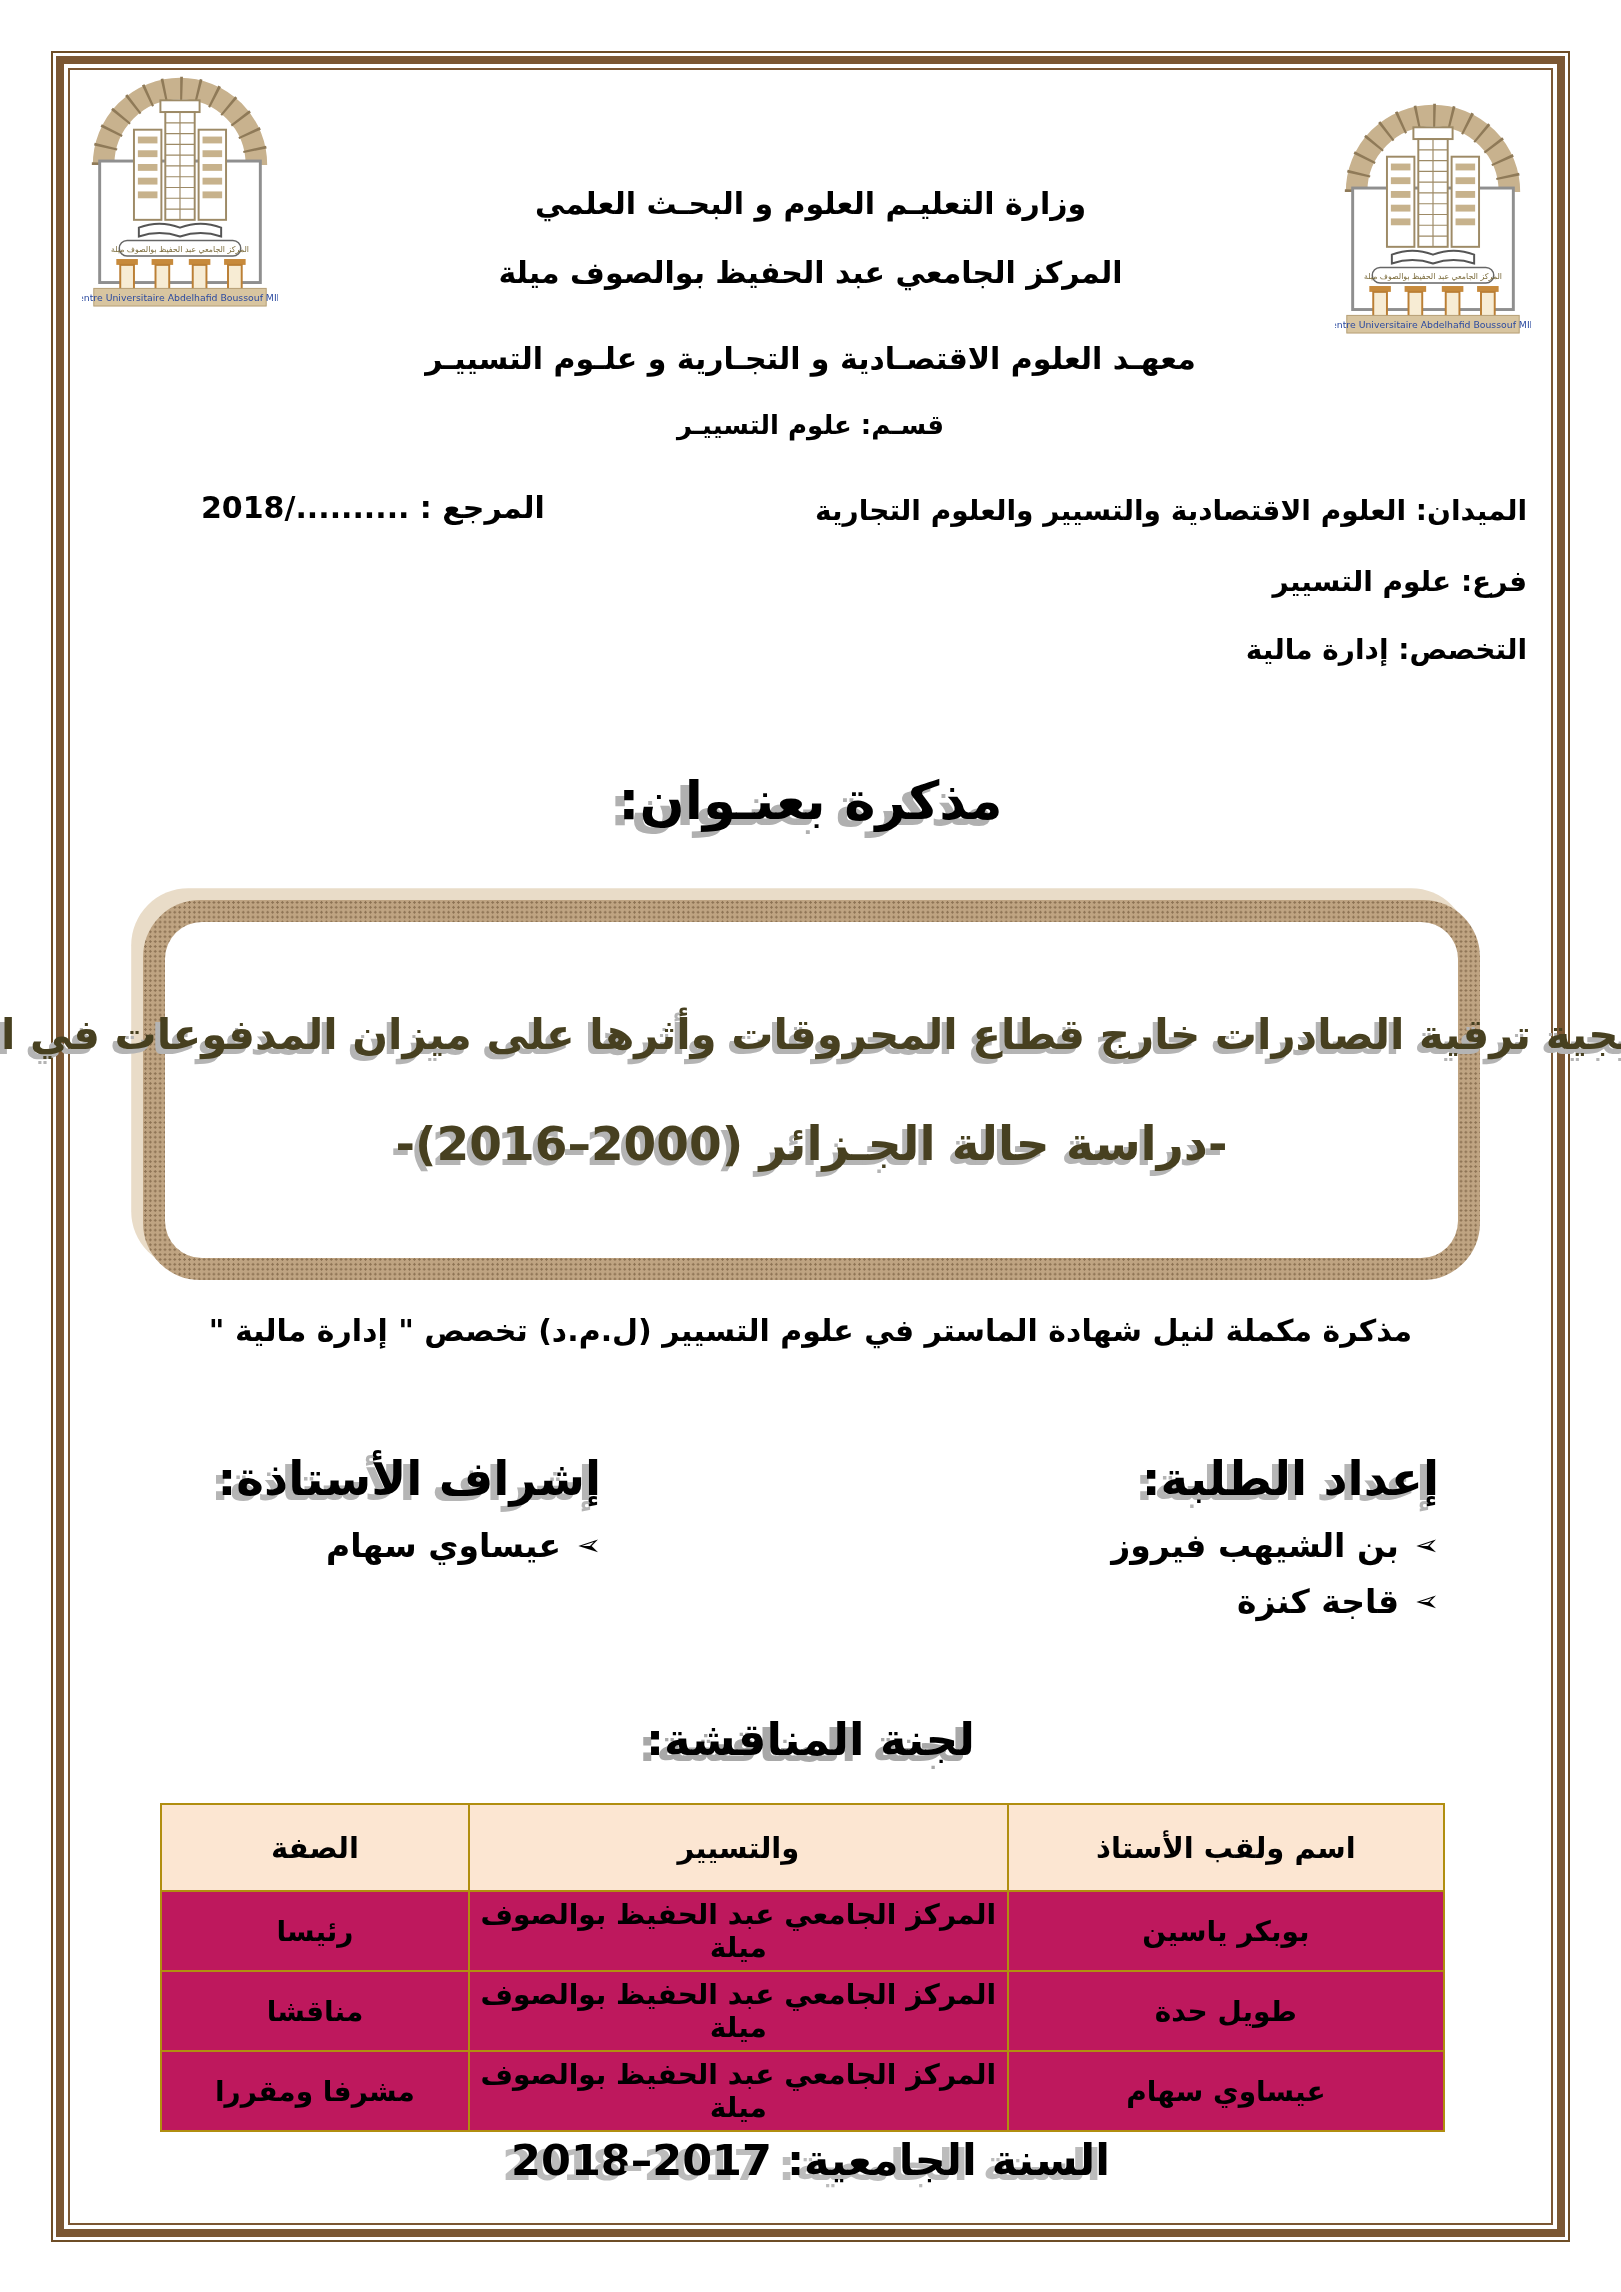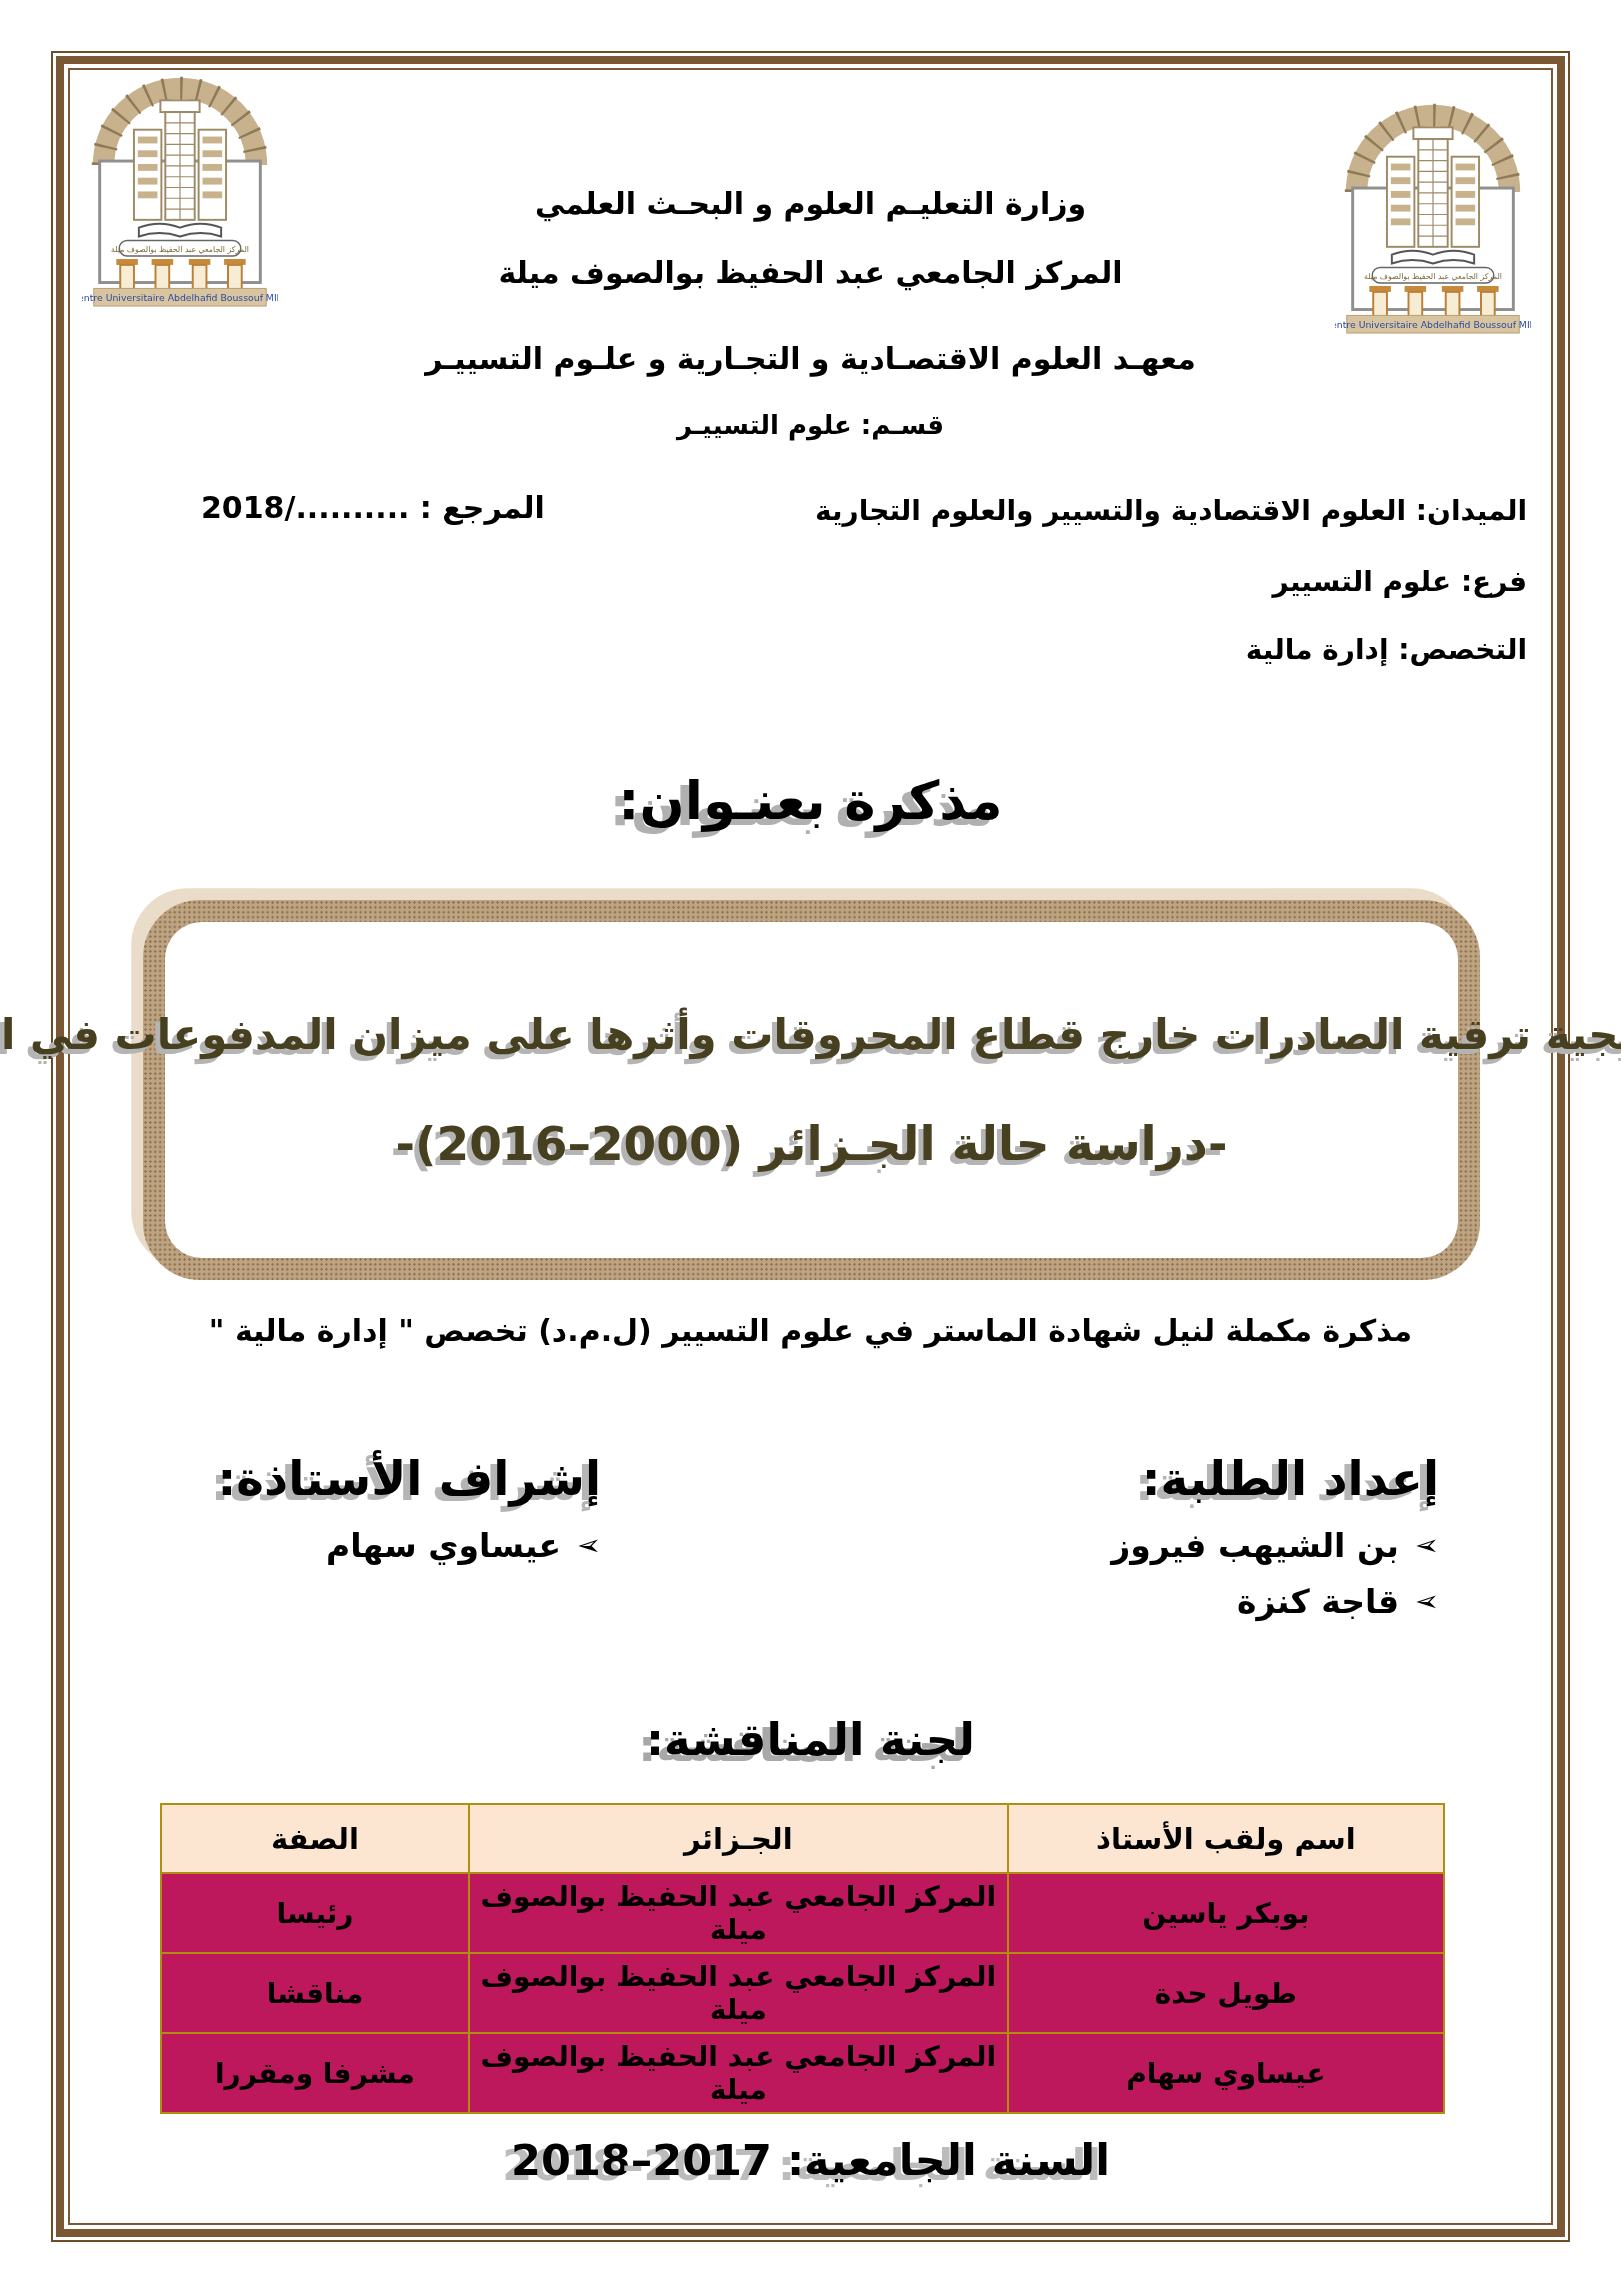--- a/index.html
+++ b/index.html
@@ -85,21 +85,21 @@
     font-size:45px; font-weight:bold; text-shadow:-7.8px 5.9px 0 #a8a8a8;
   }
   table.committee {
     position:absolute; top:1803px; left:160px; width:1285px;
     border-collapse:collapse; direction:rtl; table-layout:fixed;
   }
   table.committee th, table.committee td {
     border:2px solid #b18e10; text-align:center; vertical-align:middle;
   }
   table.committee thead th {
-    background:#fce6d2; height:69px; font-size:29px; font-weight:bold;
+    background:#fce6d2; height:87px; font-size:29px; font-weight:bold;
     border-bottom-width:2.9px;
   }
   table.committee tbody td { height:80px; font-size:28px; font-weight:bold; background:#be185d; }
   table.committee tbody td.name-cell { font-weight:bold; }
 
   
   .year {
     position:absolute; top:2135px; left:0; right:0; text-align:center;
     font-size:43px; font-weight:bold; text-shadow:-8.8px 4.9px 0 #bcbcbc;
   }
@@ -238,21 +238,21 @@
 
   <table class="committee">
     <colgroup>
         <col style="width:34%">
         <col style="width:42%">
         <col style="width:24%">
       </colgroup>
     <thead>
       <tr>
         <th>اسم ولقب الأستاذ</th>
-        <th>الجـزائر</th>
+        <th>والتسيير</th>
         <th>الصفة</th>
       </tr>
     </thead>
     <tbody>
       <tr>
         <td class="name-cell">بوبكر ياسين</td>
         <td>المركز الجامعي عبد الحفيظ بوالصوف ميلة</td>
         <td>رئيسا</td>
       </tr>
       <tr>

